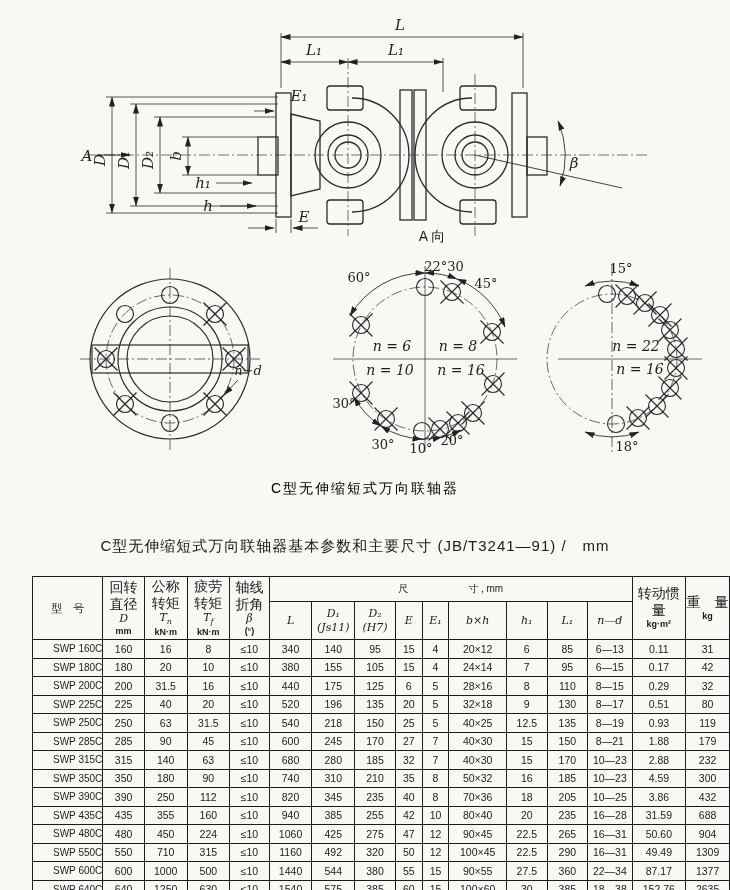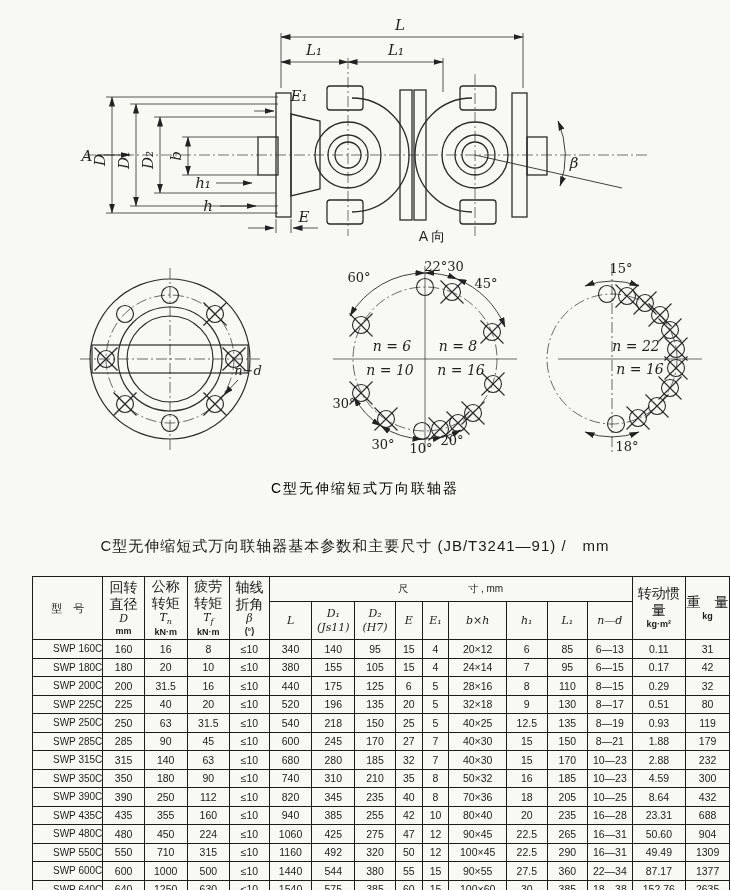--- a/index.html
+++ b/index.html
@@ -453,39 +453,39 @@
           <td>≤10</td>
           <td>820</td>
           <td>345</td>
           <td>235</td>
           <td>40</td>
           <td>8</td>
           <td>70×36</td>
           <td>18</td>
           <td>205</td>
           <td>10—25</td>
-          <td>8.64</td>
+          <td>3.86</td>
           <td>432</td>
         </tr>
         <tr>
           <td class="model">SWP 435C</td>
           <td>435</td>
           <td>355</td>
           <td>160</td>
           <td>≤10</td>
           <td>940</td>
           <td>385</td>
           <td>255</td>
           <td>42</td>
           <td>10</td>
           <td>80×40</td>
           <td>20</td>
           <td>235</td>
           <td>16—28</td>
-          <td>23.31</td>
+          <td>31.59</td>
           <td>688</td>
         </tr>
         <tr>
           <td class="model">SWP 480C</td>
           <td>480</td>
           <td>450</td>
           <td>224</td>
           <td>≤10</td>
           <td>1060</td>
           <td>425</td>

